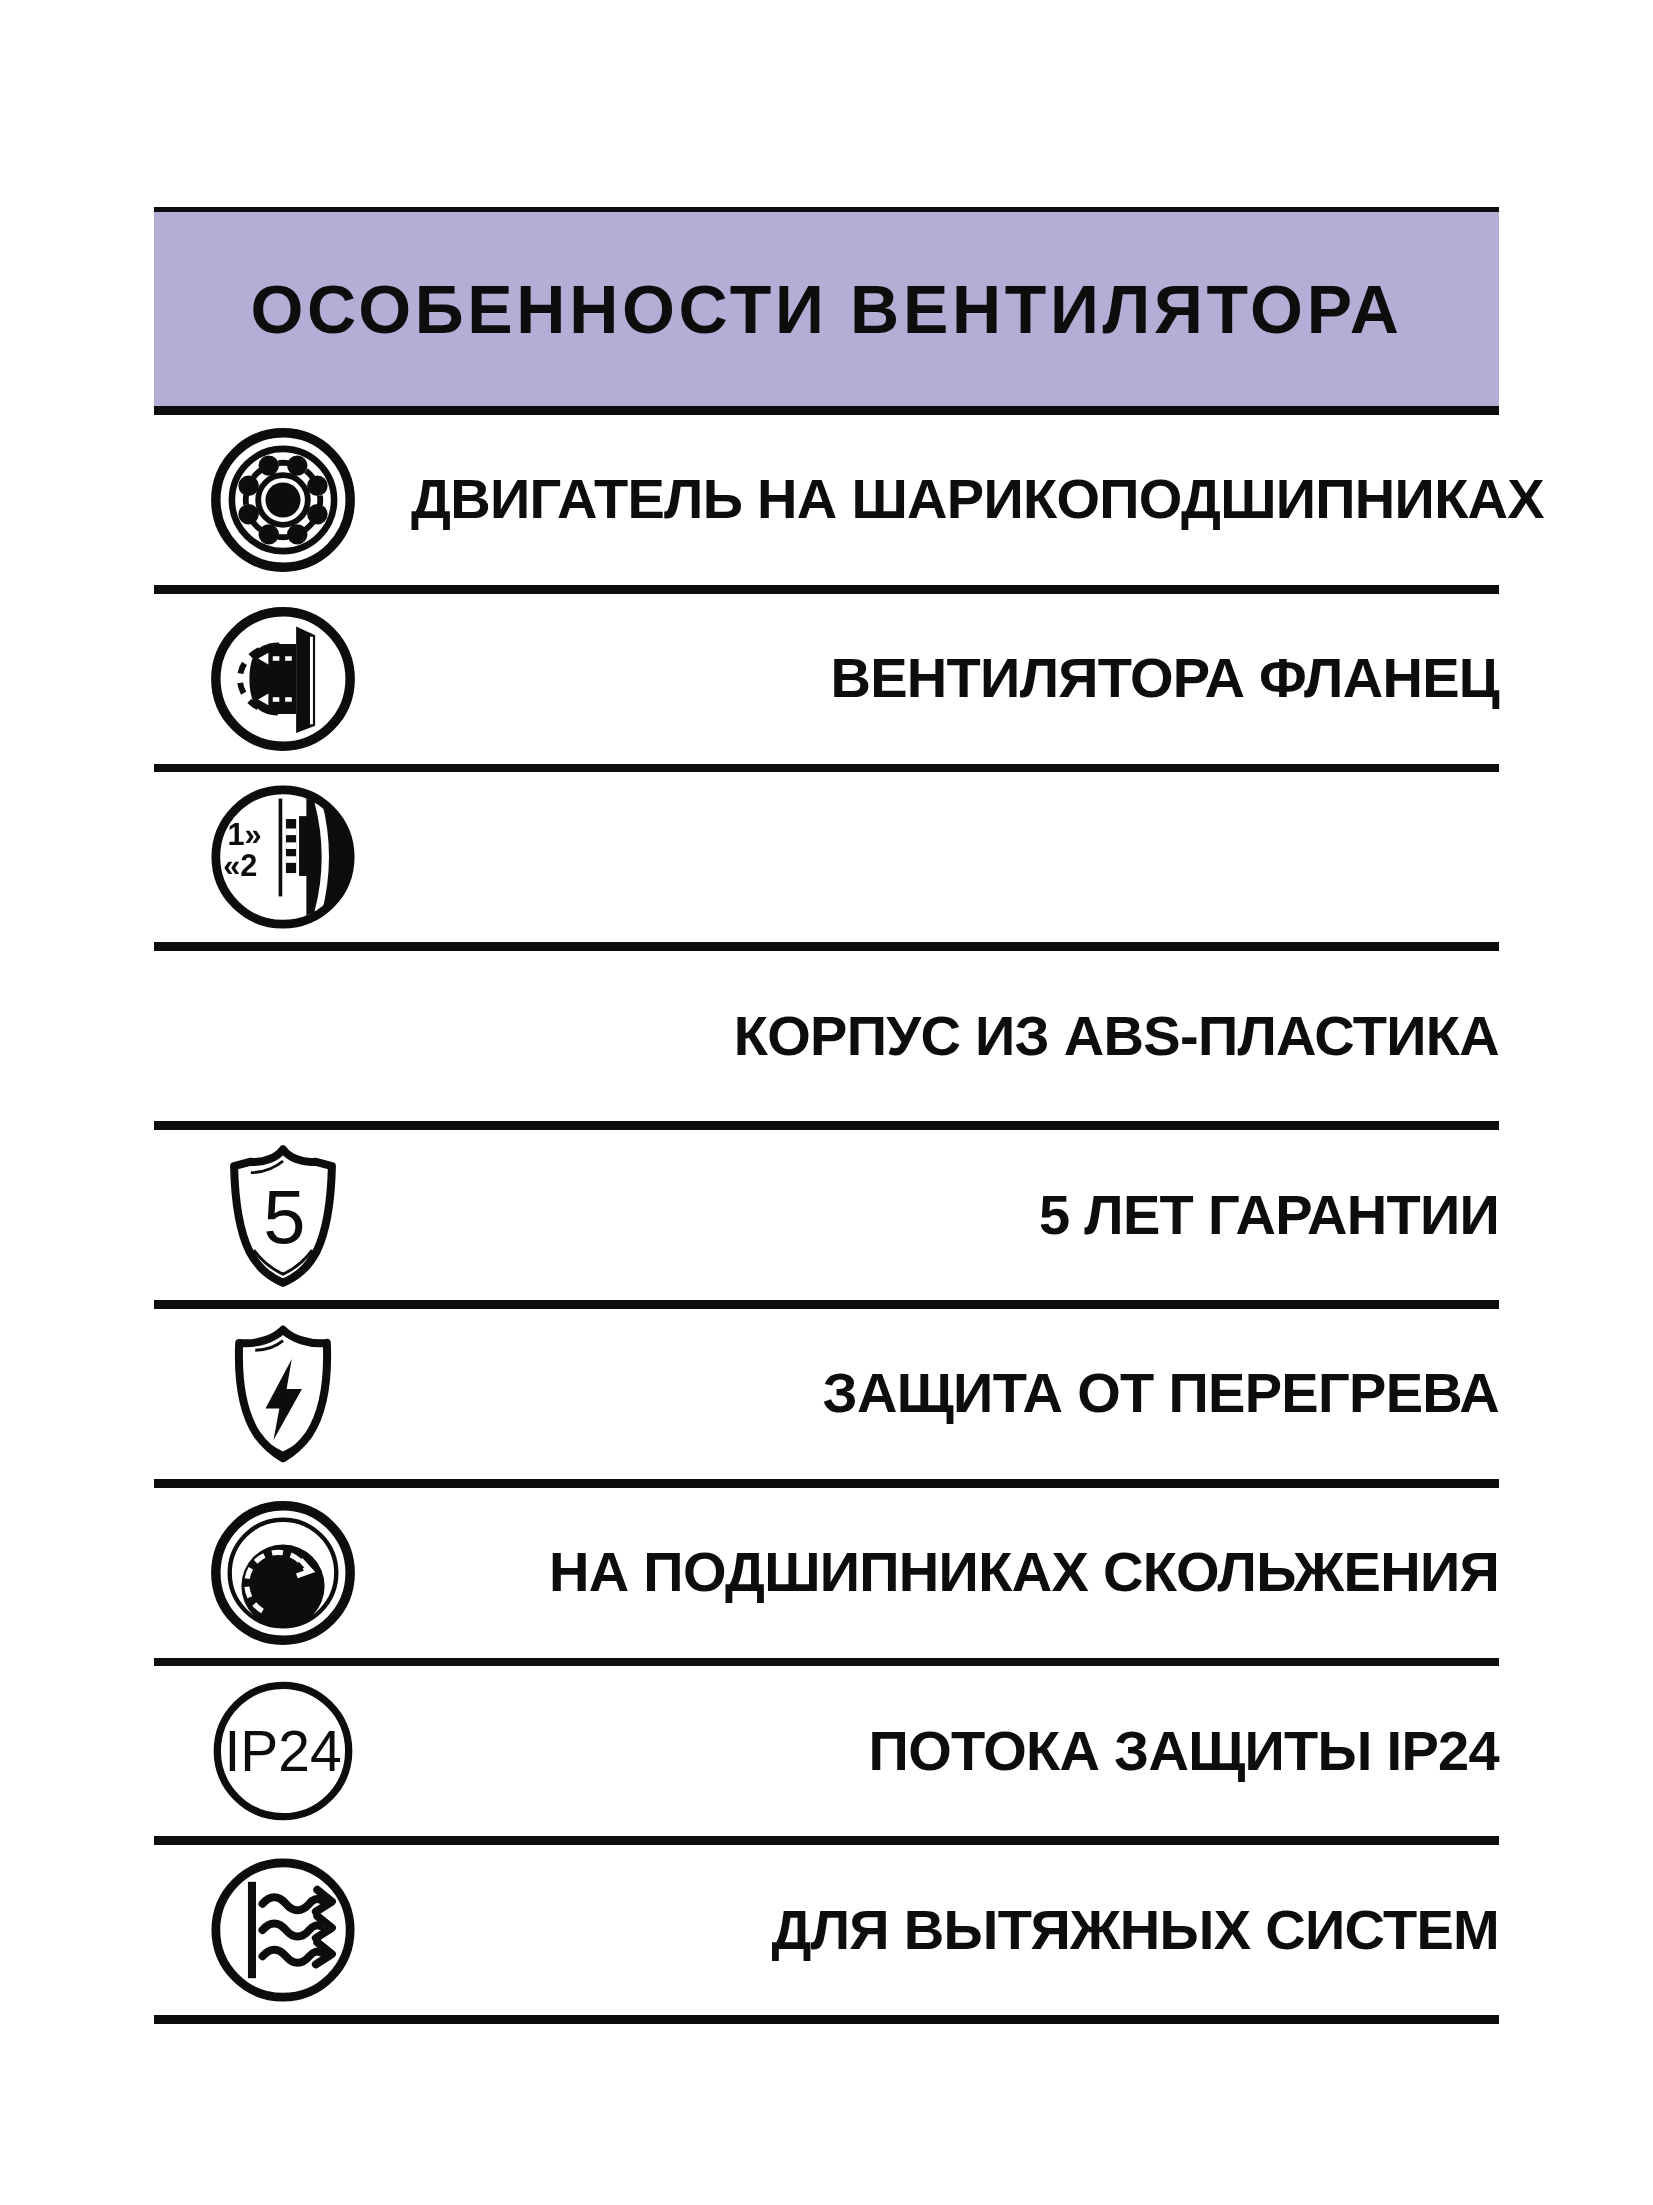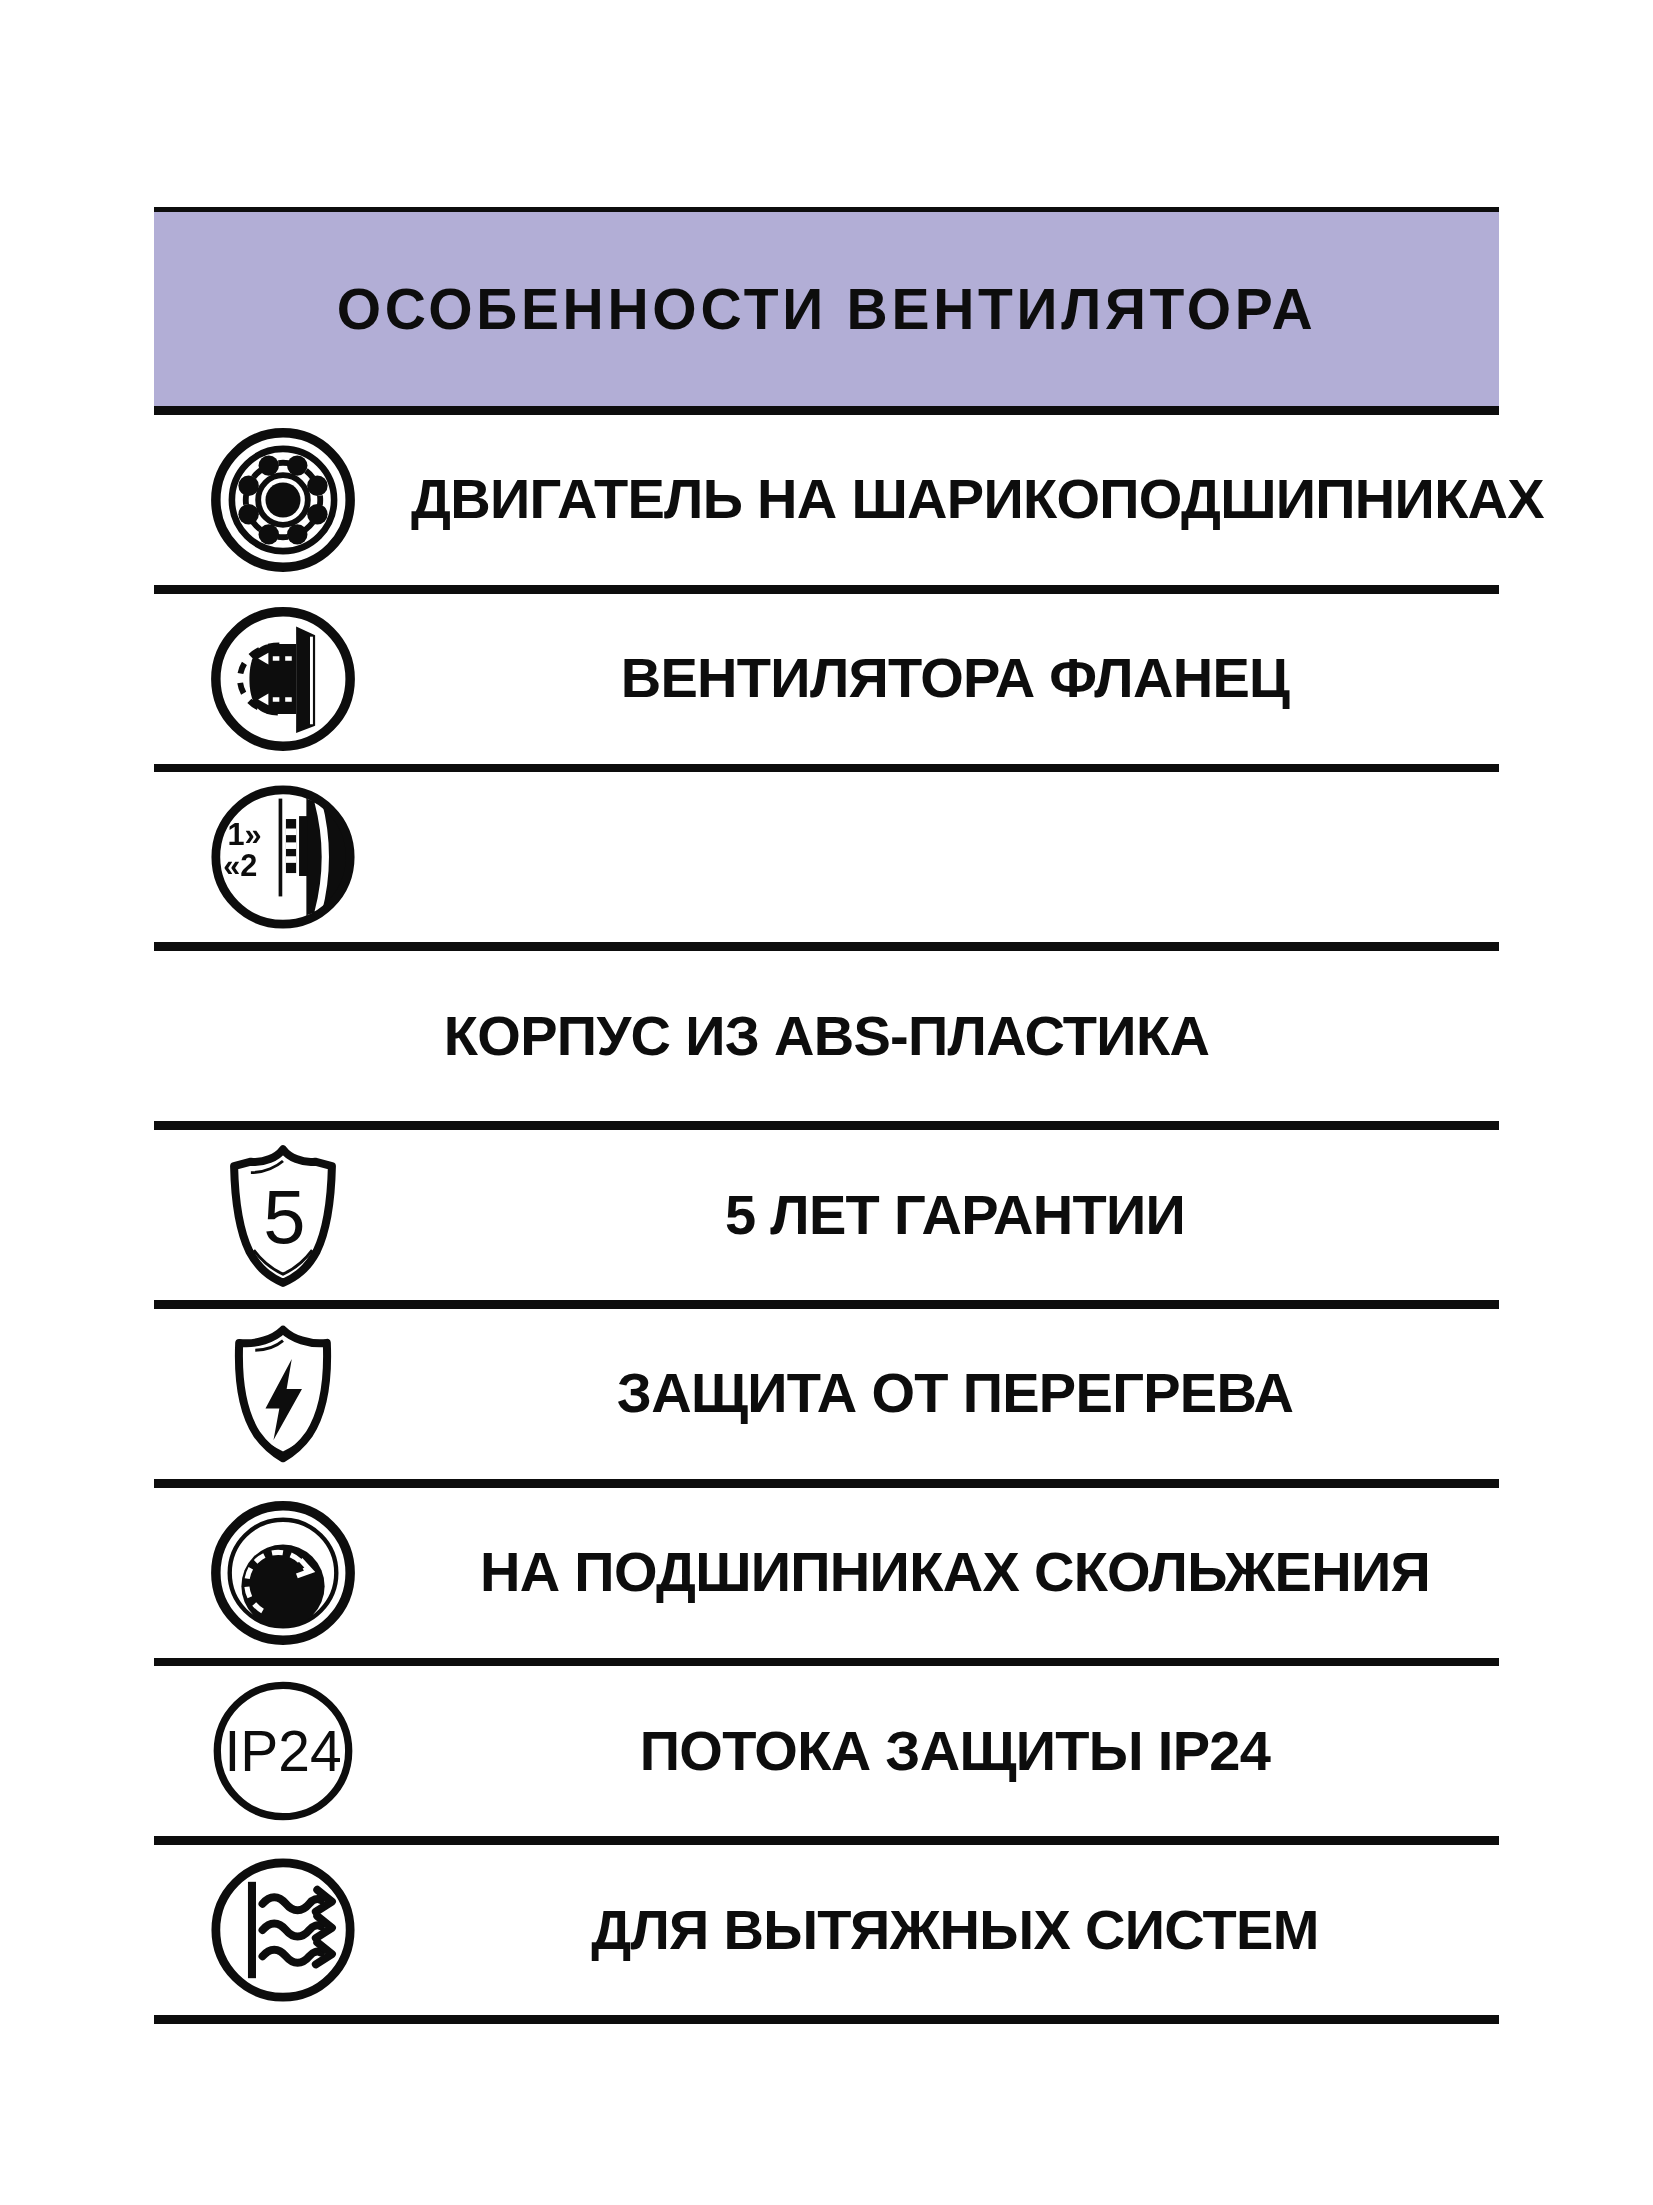--- a/index.html
+++ b/index.html
@@ -12,28 +12,28 @@
     width:1654px;height:2205px;position:relative;overflow:hidden;
     font-family:"Liberation Sans",sans-serif;color:var(--ink);
   }
   .panel{position:absolute;left:154px;top:207px;width:1345px;}
   .header{
     box-sizing:border-box;height:199px;background:var(--purple);
     border-top:5.1px solid var(--ink);
     display:flex;align-items:center;justify-content:center;
   }
   .header .title{
-    font-size:57px;font-weight:bold;letter-spacing:3.7px;white-space:nowrap;
+    font-size:68px;font-weight:bold;letter-spacing:3.7px;white-space:nowrap;
     color:var(--ink);
   }
   .sep{height:8.8px;background:var(--ink);}
   .row{height:170px;display:flex;align-items:center;}
   .icon-col{width:257px;flex:0 0 257px;display:flex;align-items:center;justify-content:center;}
   .text-col{
-    flex:1;display:flex;flex-direction:column;align-items:center;justify-content:center;
+    flex:1;display:flex;flex-direction:column;align-items:flex-end;justify-content:center;
     text-align:center;
   }
   .ftext{
     font-size:56px;font-weight:bold;letter-spacing:-0.7px;line-height:1.3;
     white-space:nowrap;color:var(--ink);
   }
   .ic{width:146px;height:146px;display:block;}
   .ic .s{stroke:var(--ink);fill:none;}
   .ic .f{fill:var(--ink);stroke:none;}
   .ic .ws{stroke:#ffffff;fill:none;}

